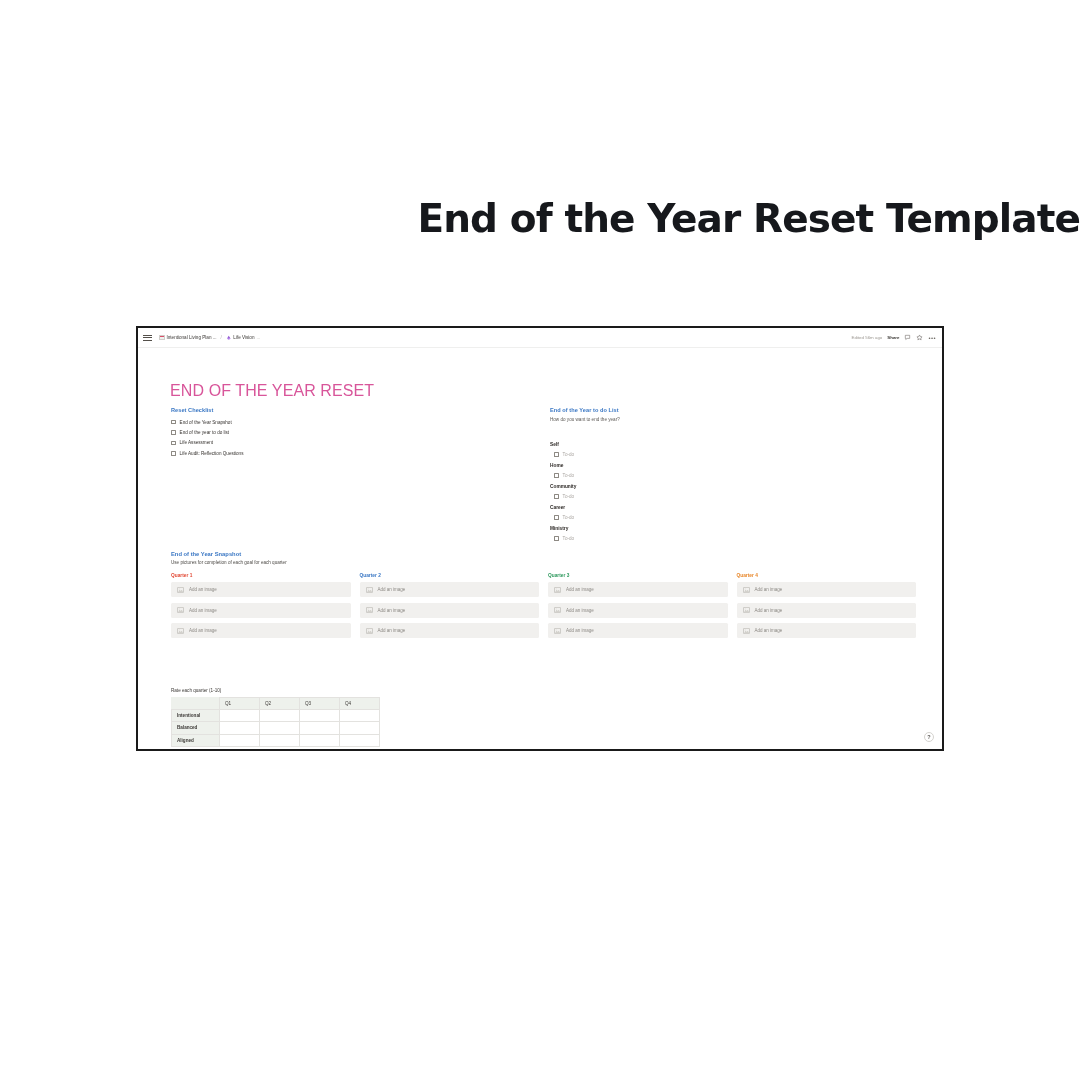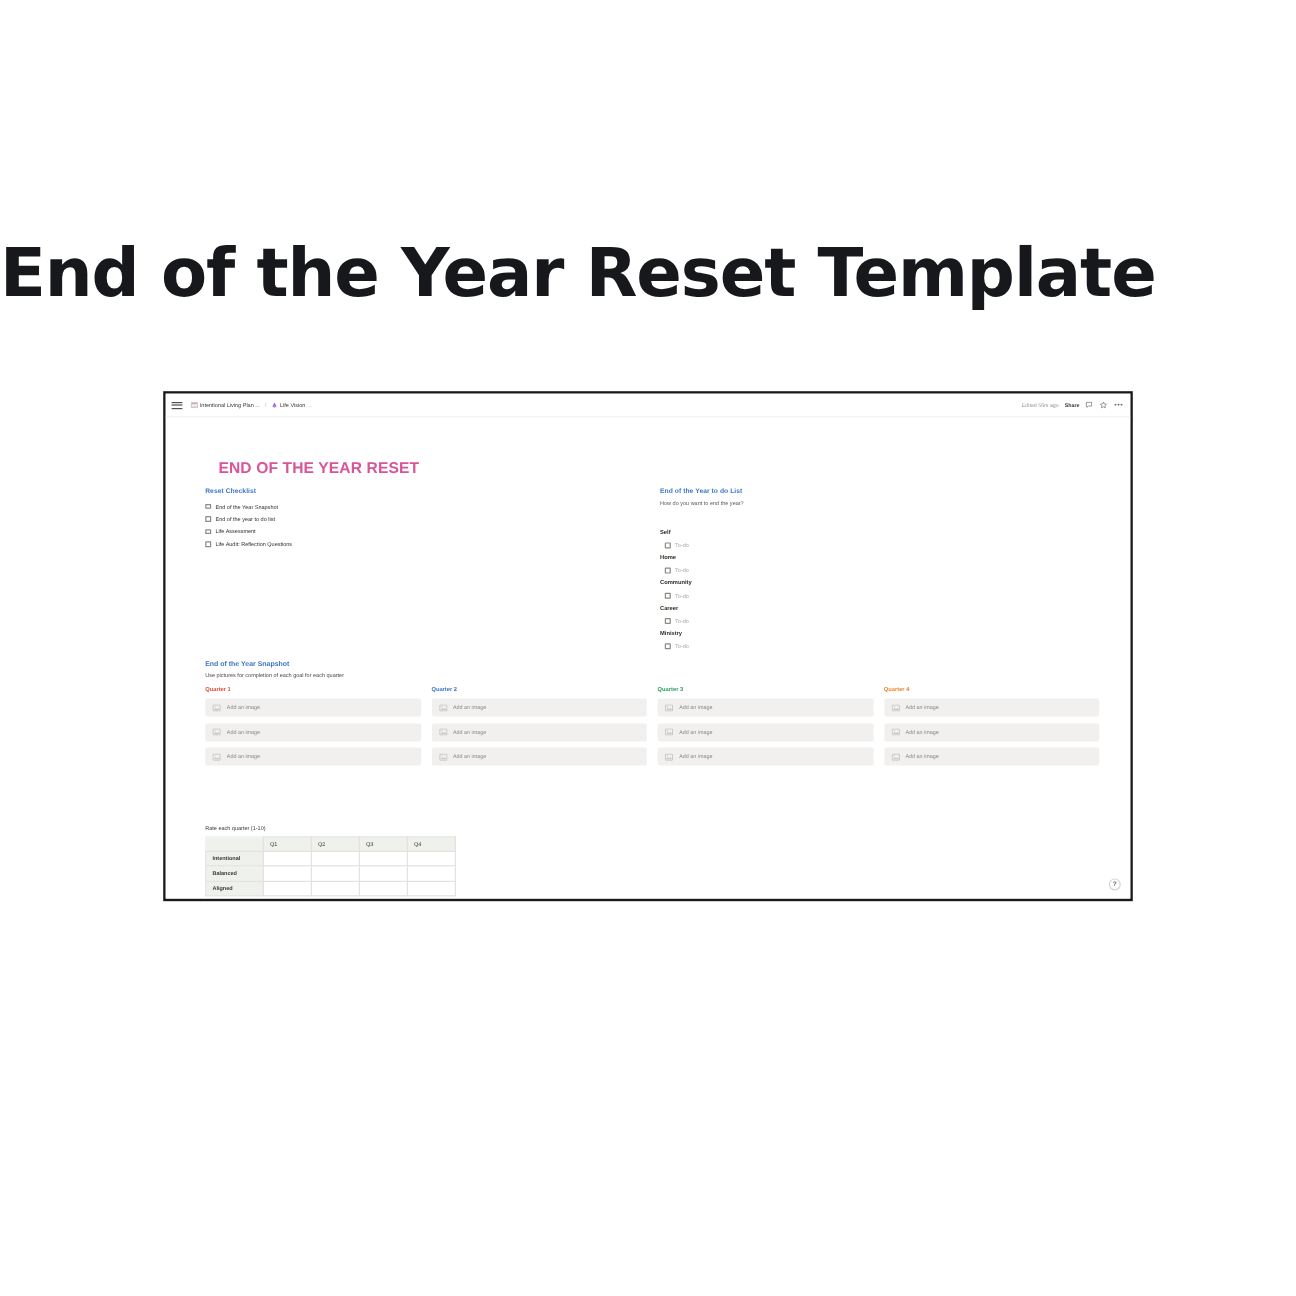--- a/index.html
+++ b/index.html
@@ -8,22 +8,22 @@
     background: #ffffff;
     font-family: "Liberation Sans", sans-serif;
     overflow: hidden;
   }
 
   
   .page-title {
     position: absolute;
     left: 0; right: 0;
     top: 196px;
-    text-align: left;
-    font-size: 56px;
+    text-align: right;
+    font-size: 39px;
     font-weight: 700;
     letter-spacing: -0.9px;
     color: #16181c;
     font-family: "DejaVu Sans", sans-serif;
     white-space: nowrap;
   }
 
   
   .window {
     position: absolute;
@@ -85,23 +85,23 @@
   
   .doc {
     position: relative;
     height: calc(100% - 21px);
     padding: 0;
     background: #ffffff;
   }
 
   .doc-h1 {
     position: absolute;
-    left: 44px; top: 34px;
-    font-size: 13px;
-    font-weight: 700;
+    left: 32px; top: 34px;
+    font-size: 16px;
+    font-weight: 400;
     color: #d8559a;
     letter-spacing: 0.1px;
   }
 
   
   .col-left { position: absolute; left: 33px; top: 59px; width: 360px; }
   .col-right { position: absolute; left: 412px; top: 59px; width: 360px; }
 
   .sec-h {
     font-size: 5.6px;

